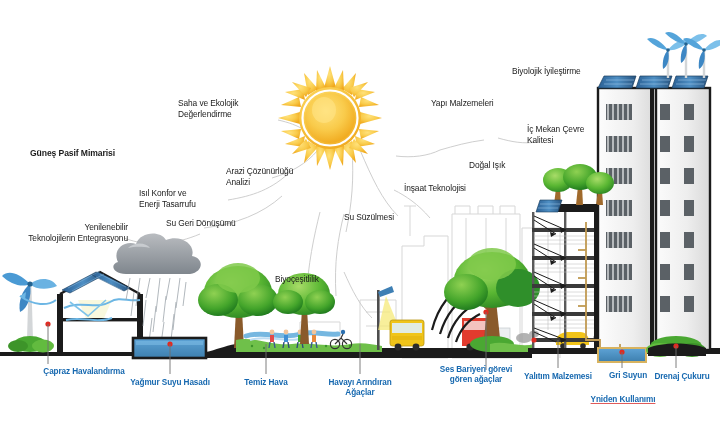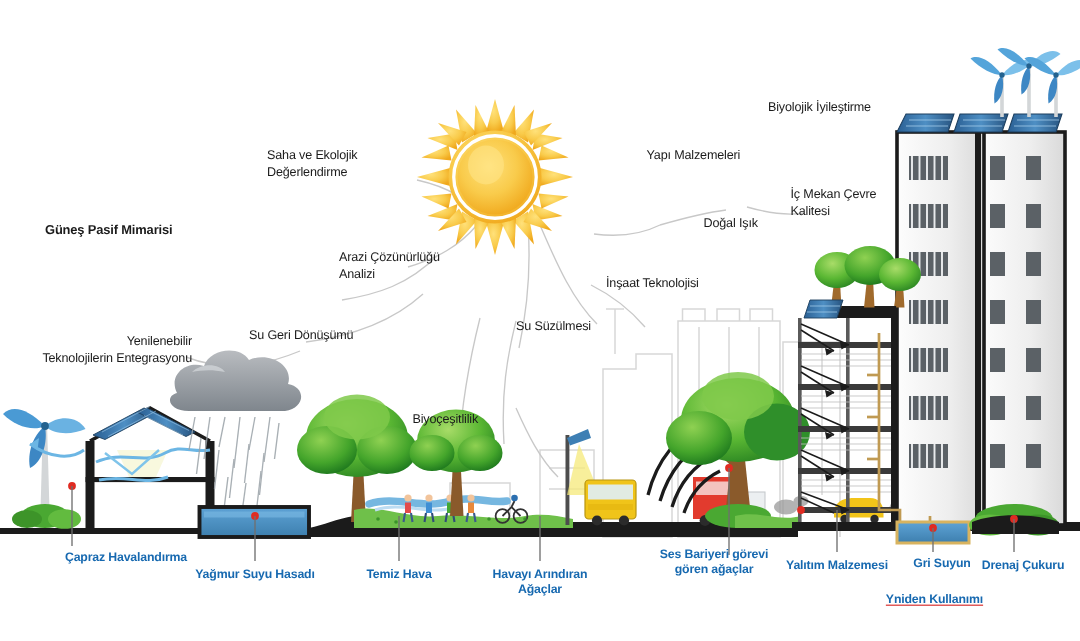--- a/index.html
+++ b/index.html
@@ -558,33 +558,35 @@
   </svg>
 
   <div class="lbl bold" style="left:30px; top:148px; width:115px;">Güneş Pasif Mimarisi</div>
 
   <div class="lbl" style="left:178px; top:98px; width:100px;">Saha ve Ekolojik
 Değerlendirme</div>
 
   <div class="lbl" style="left:226px; top:166px; width:96px;">Arazi Çözünürlüğü
 Analizi</div>
 
+  <div class="lbl" style="left:139px; top:188px; width:92px;">Isıl Konfor ve
+Enerji Tasarrufu</div>
 
   <div class="lbl" style="left:166px; top:218px; width:102px;">Su Geri Dönüşümü</div>
 
   <div class="lbl" style="left:2px; top:222px; width:126px;text-align:right;">Yenilenebilir
 Teknolojilerin Entegrasyonu</div>
 
   <div class="lbl" style="left:322px; top:212px; width:76px;margin-left:22px;">Su Süzülmesi</div>
 
   <div class="lbl" style="left:275px; top:274px; width:70px;">Biyoçeşitlilik</div>
 
   <div class="lbl" style="left:398px; top:98px; width:94px;margin-left:33px;">Yapı Malzemeleri</div>
 
-  <div class="lbl" style="left:441px; top:143px; width:60px;padding-left:28px;">Doğal Işık</div>
+  <div class="lbl" style="left:441px; top:160px; width:60px;padding-left:28px;">Doğal Işık</div>
 
   <div class="lbl" style="left:404px; top:183px; width:94px;">İnşaat Teknolojisi</div>
 
   <div class="lbl" style="left:512px; top:66px; width:108px;">Biyolojik İyileştirme</div>
 
   <div class="lbl" style="left:527px; top:124px; width:90px;">İç Mekan Çevre
 Kalitesi</div>
 
   <div class="lbl blue" style="left:28px; top:367px; width:112px;">Çapraz Havalandırma</div>
 

